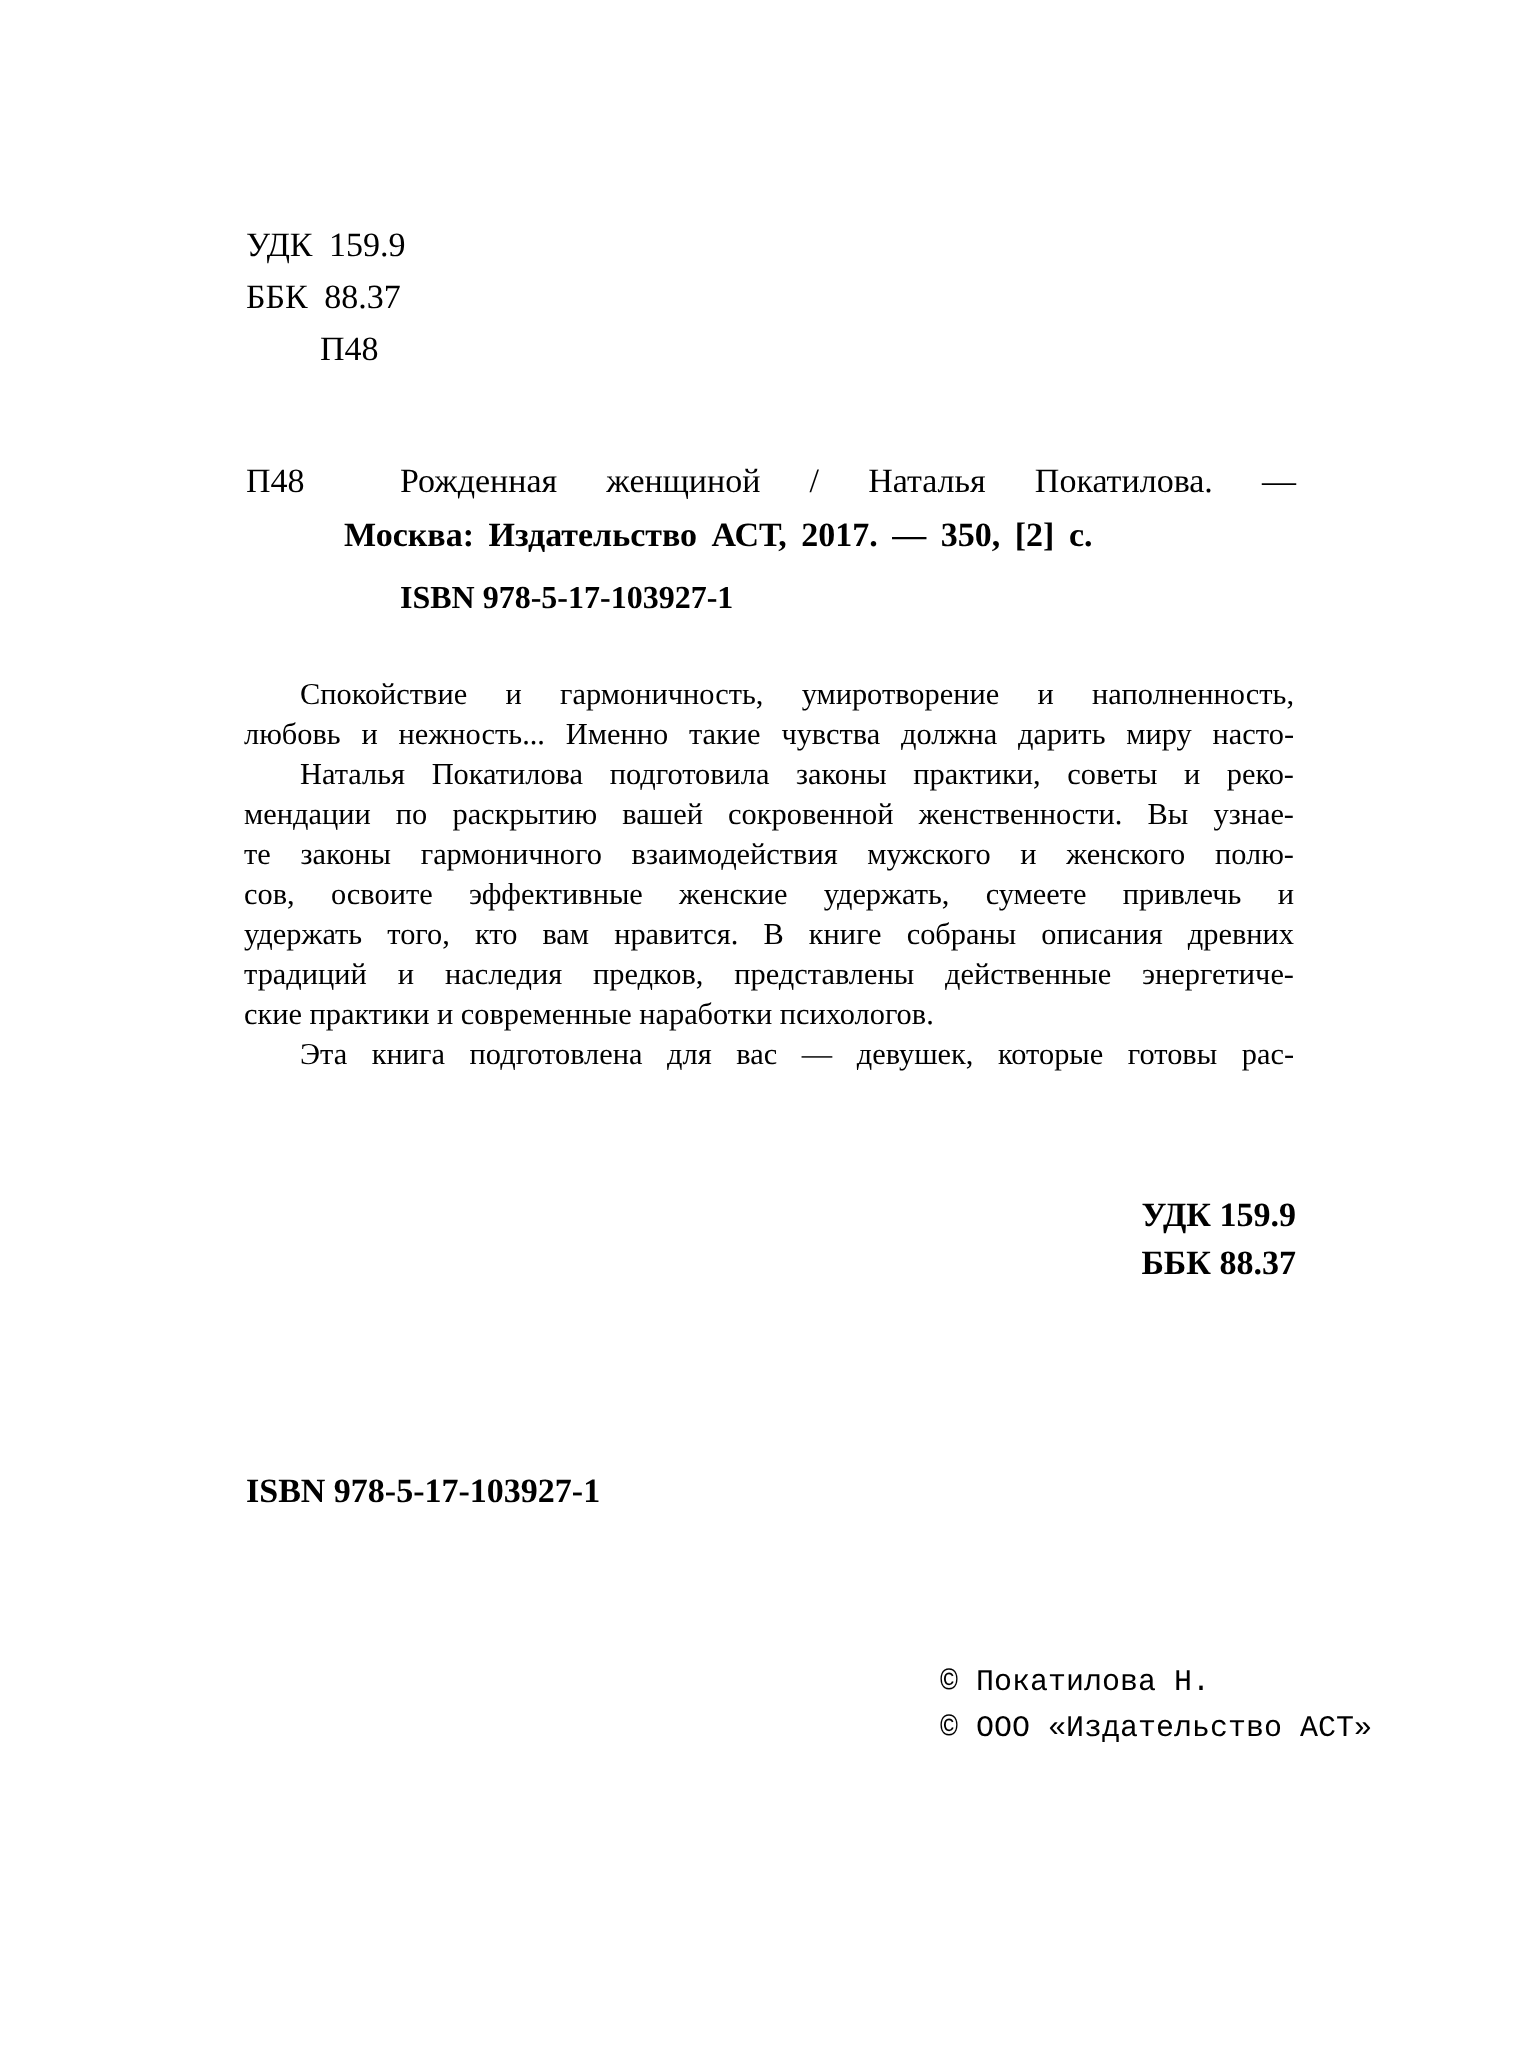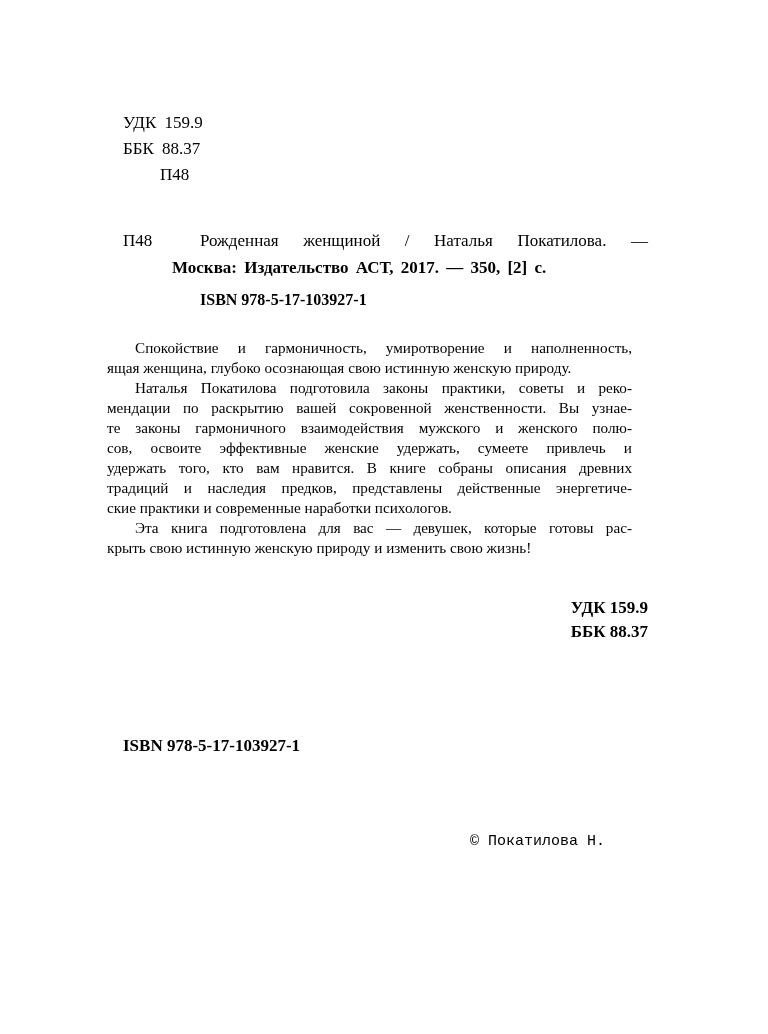--- a/index.html
+++ b/index.html
@@ -52,21 +52,21 @@
   .isbn-top {
     position: absolute;
     left: 200px;
     top: 291px;
     font-size: 16px;
     font-weight: bold;
   }
 
   .annotation {
     position: absolute;
-    left: 107px;
+    left: 122px;
     top: 338px;
     width: 525px;
     font-size: 15.2px;
     line-height: 20px;
   }
   .annotation .ln { white-space: nowrap; }
   .annotation .just {
     white-space: normal;
     text-align: justify;
     text-align-last: justify;
@@ -117,38 +117,38 @@
     <div class="bib">
       <div class="ln1">Рожденная женщиной / Наталья Покатилова. —</div>
       <div class="ln2">Москва: Издательство АСТ, 2017. — 350, [2] с.</div>
     </div>
   </div>
 
   <div class="isbn-top">ISBN 978-5-17-103927-1</div>
 
   <div class="annotation">
     <div class="ln just ind">Спокойствие и гармоничность, умиротворение и наполненность,</div>
-    <div class="ln">ящая женщина, глубоко осознающая свою истинную женскую природу.</div>
+    <div class="ln just">любовь и нежность... Именно такие чувства должна дарить миру насто-</div>
 
     <div class="ln just ind">Наталья Покатилова подготовила законы практики, советы и реко-</div>
     <div class="ln just">мендации по раскрытию вашей сокровенной женственности. Вы узнае-</div>
     <div class="ln just">те законы гармоничного взаимодействия мужского и женского полю-</div>
     <div class="ln just">сов, освоите эффективные женские удержать, сумеете привлечь и</div>
     <div class="ln just">удержать того, кто вам нравится. В книге собраны описания древних</div>
     <div class="ln just">традиций и наследия предков, представлены действенные энергетиче-</div>
     <div class="ln">ские практики и современные наработки психологов.</div>
 
     <div class="ln just ind">Эта книга подготовлена для вас — девушек, которые готовы рас-</div>
-    <div class="ln">крыть свою истинную женскую природу и изменить свою жизнь!</div>
   </div>
 
   <div class="codes-right">
     <div>УДК 159.9</div>
     <div>ББК 88.37</div>
   </div>
 
   <div class="isbn-bottom">ISBN 978-5-17-103927-1</div>
 
   <div class="copyright">
     <div>© Покатилова Н.</div>
+    <div>© ООО «Издательство АСТ»</div>
   </div>
 
 </div>
 
 </body></html>

